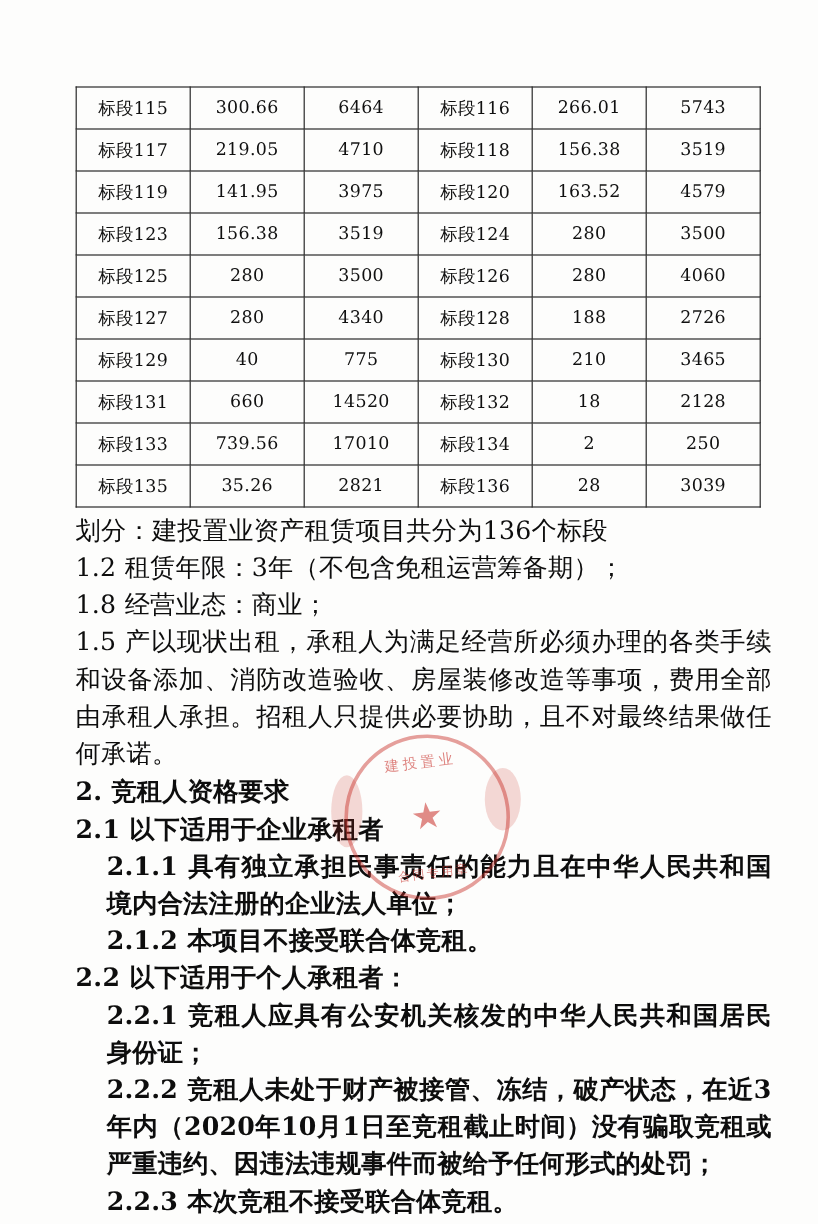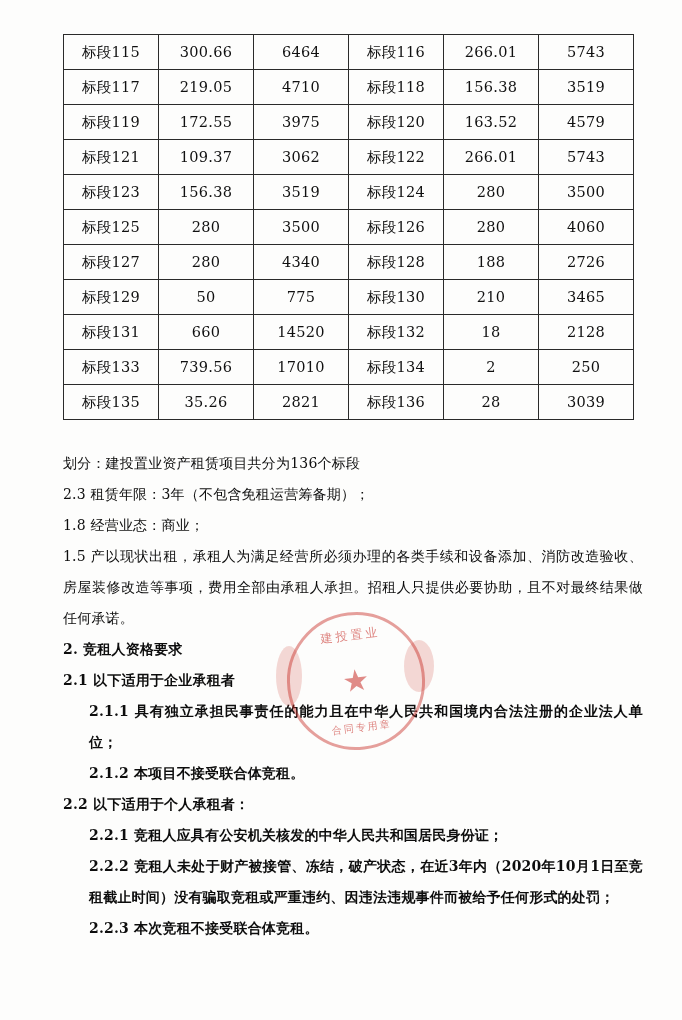--- a/index.html
+++ b/index.html
@@ -28,20 +28,21 @@
   .table-wrap {
     position: absolute;
     left: 63px;
     top: 34px;
     width: 570px;
   }
   table.bid-table {
     border-collapse: collapse;
     width: 570px;
     table-layout: fixed;
+    margin-top: 38px;
   }
   table.bid-table td {
     border: 1px solid #2a2a2a;
     height: 34px;
     text-align: center;
     vertical-align: middle;
     font-size: 14.5px;
     font-family: "DejaVu Serif", "Liberation Serif", serif;
     color: #101010;
     padding: 0;
@@ -51,23 +52,23 @@
     font-size: 14.5px;
   }
   col.c-lot   { width: 95px; }
   col.c-area  { width: 95px; }
   col.c-price { width: 95px; }
 
   
   .body-text {
     position: absolute;
     left: 63px;
-    top: 448px;
+    top: 427px;
     width: 580px;
-    font-size: 14px;
+    font-size: 21px;
     line-height: 31px;
     color: #0d0d0d;
   }
   .para {
     margin: 0 0 0 0;
     text-align: justify;
     letter-spacing: 0.2px;
   }
   .para.ind1 { text-indent: 0; }
   .para.ind2 { padding-left: 26px; }
@@ -147,35 +148,27 @@
         <tr>
           <td class="lot">标段117</td>
           <td>219.05</td>
           <td>4710</td>
           <td class="lot">标段118</td>
           <td>156.38</td>
           <td>3519</td>
         </tr>
         <tr>
           <td class="lot">标段119</td>
-          <td>172.55</td>
+          <td>141.95</td>
           <td>3975</td>
           <td class="lot">标段120</td>
           <td>163.52</td>
           <td>4579</td>
         </tr>
         <tr>
-          <td class="lot">标段121</td>
-          <td>109.37</td>
-          <td>3062</td>
-          <td class="lot">标段122</td>
-          <td>266.01</td>
-          <td>5743</td>
-        </tr>
-        <tr>
           <td class="lot">标段123</td>
           <td>156.38</td>
           <td>3519</td>
           <td class="lot">标段124</td>
           <td>280</td>
           <td>3500</td>
         </tr>
         <tr>
           <td class="lot">标段125</td>
           <td>280</td>
@@ -187,21 +180,21 @@
         <tr>
           <td class="lot">标段127</td>
           <td>280</td>
           <td>4340</td>
           <td class="lot">标段128</td>
           <td>188</td>
           <td>2726</td>
         </tr>
         <tr>
           <td class="lot">标段129</td>
-          <td>50</td>
+          <td>40</td>
           <td>775</td>
           <td class="lot">标段130</td>
           <td>210</td>
           <td>3465</td>
         </tr>
         <tr>
           <td class="lot">标段131</td>
           <td>660</td>
           <td>14520</td>
           <td class="lot">标段132</td>
@@ -223,21 +216,21 @@
           <td class="lot">标段136</td>
           <td>28</td>
           <td>3039</td>
         </tr>
       </tbody>
     </table>
   </div>
 
   <div class="body-text">
     <p class="para ind1">划分：建投置业资产租赁项目共分为136个标段</p>
-    <p class="para ind1">2.3 租赁年限：3年（不包含免租运营筹备期）；</p>
+    <p class="para ind1">1.2 租赁年限：3年（不包含免租运营筹备期）；</p>
     <p class="para ind1">1.8 经营业态：商业；</p>
     <p class="para ind1">1.5 产以现状出租，承租人为满足经营所必须办理的各类手续和设备添加、消防改造验收、房屋装修改造等事项，费用全部由承租人承担。招租人只提供必要协助，且不对最终结果做任何承诺。</p>
     <p class="para ind1 bold">2. 竞租人资格要求</p>
     <p class="para ind1 bold">2.1 以下适用于企业承租者</p>
     <p class="para ind2 bold">2.1.1 具有独立承担民事责任的能力且在中华人民共和国境内合法注册的企业法人单位；</p>
     <p class="para ind2 bold">2.1.2 本项目不接受联合体竞租。</p>
     <p class="para ind1 bold">2.2 以下适用于个人承租者：</p>
     <p class="para ind2 bold">2.2.1 竞租人应具有公安机关核发的中华人民共和国居民身份证；</p>
     <p class="para ind2 bold">2.2.2 竞租人未处于财产被接管、冻结，破产状态，在近3年内（2020年10月1日至竞租截止时间）没有骗取竞租或严重违约、因违法违规事件而被给予任何形式的处罚；</p>
     <p class="para ind2 bold">2.2.3 本次竞租不接受联合体竞租。</p>

